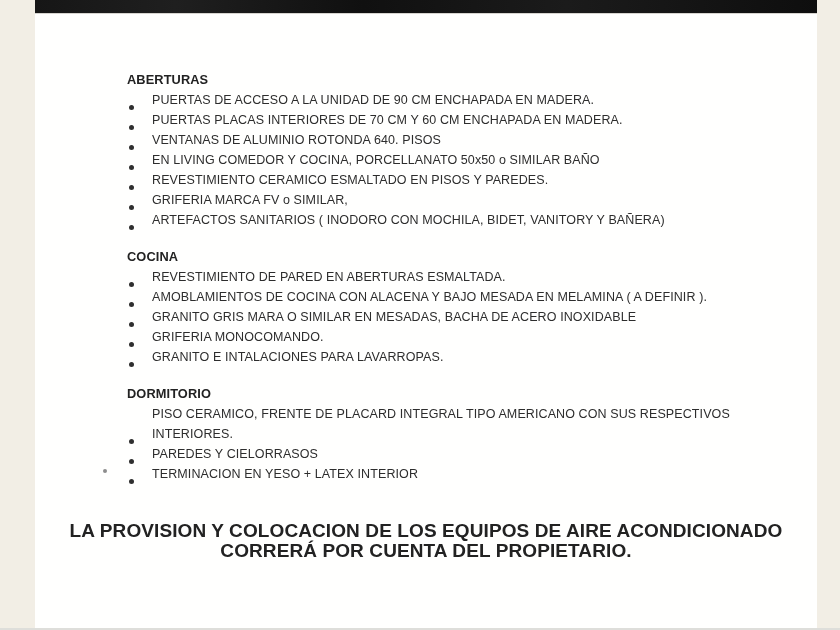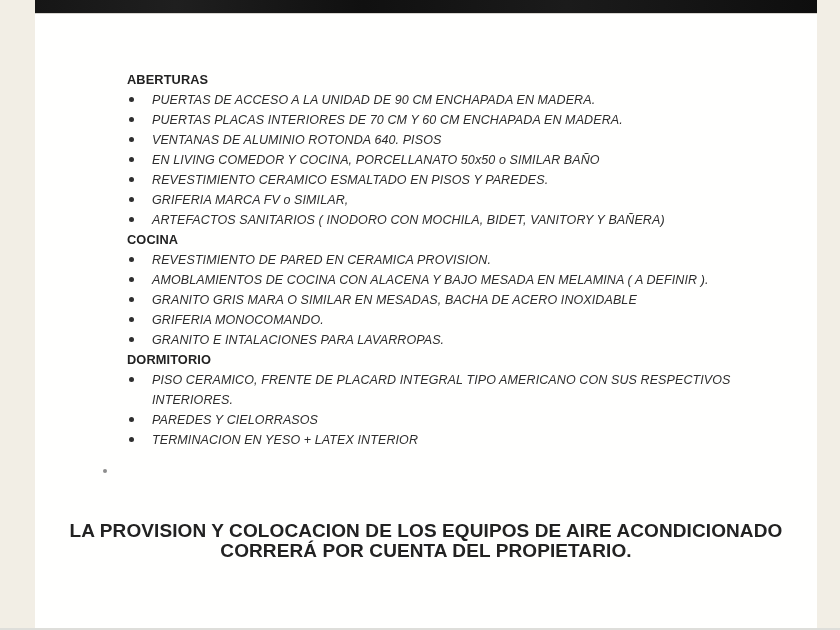--- a/index.html
+++ b/index.html
@@ -15,26 +15,26 @@
   .band{
     position:absolute;left:0;top:0;width:100%;height:13px;
     background:linear-gradient(90deg,#161616 0%,#1f1f1f 18%,#101010 42%,#1b1b1b 68%,#0e0e0e 100%);
     border-bottom:1px solid #d6d4cf;
   }
   .content{
     position:absolute;left:92px;top:70px;width:632px;
     color:#2d2d2d;font-size:12.5px;line-height:20px;
     letter-spacing:0.1px;
   }
-  .section{}
+  .section{margin-top:17px;}
   .section:first-child{margin-top:0;}
   .section-title{
     font-weight:bold;font-size:12.8px;color:#222222;
   }
-  .item{display:flex;align-items:flex-start;font-style:italic;}
+  .item{display:flex;align-items:flex-end;}
   .bullet{flex:none;width:25px;padding-top:7px;}
   .dot{display:block;width:5px;height:5px;border-radius:50%;background:#2f2f2f;margin-left:2px;}
   .item-text{flex:1;}
   .footer{
     position:absolute;left:0;top:521px;width:100%;
     text-align:center;font-weight:bold;font-size:19px;line-height:20px;
     color:#222222;letter-spacing:0.1px;
   }
   .stray-bullet{
     position:absolute;left:68px;top:469px;width:4px;height:4px;
@@ -97,21 +97,21 @@
             </span>
             <span class="item-text">ARTEFACTOS SANITARIOS ( INODORO CON MOCHILA, BIDET, VANITORY Y BAÑERA)</span>
           </div>
         </div>
         <div class="section">
           <div class="section-title">COCINA</div>
           <div class="item">
             <span class="bullet">
               <span class="dot"></span>
             </span>
-            <span class="item-text">REVESTIMIENTO DE PARED EN CERAMICA PROVISION.</span>
+            <span class="item-text">REVESTIMIENTO DE PARED EN ABERTURAS ESMALTADA.</span>
           </div>
           <div class="item">
             <span class="bullet">
               <span class="dot"></span>
             </span>
             <span class="item-text">AMOBLAMIENTOS DE COCINA CON ALACENA Y BAJO MESADA EN MELAMINA ( A DEFINIR ).</span>
           </div>
           <div class="item">
             <span class="bullet">
               <span class="dot"></span>

